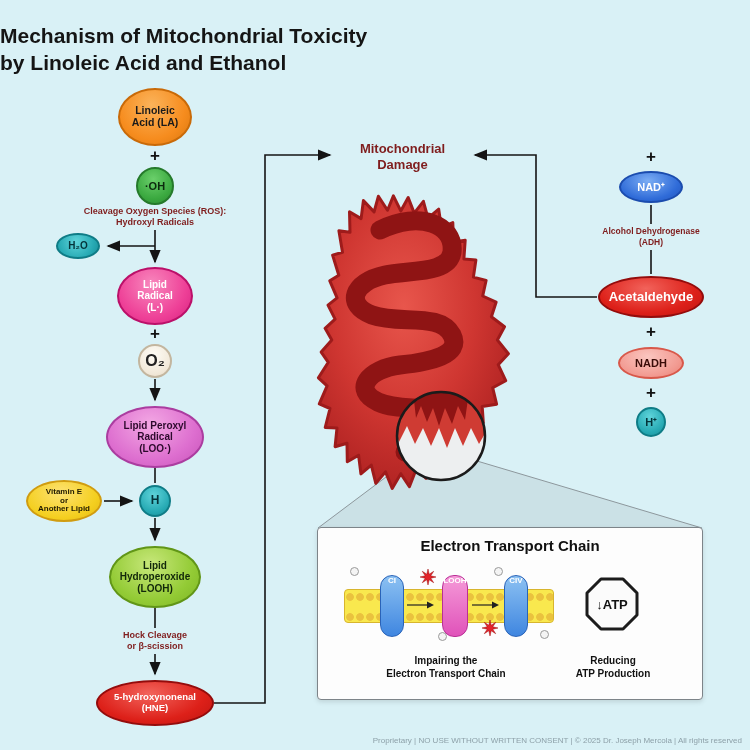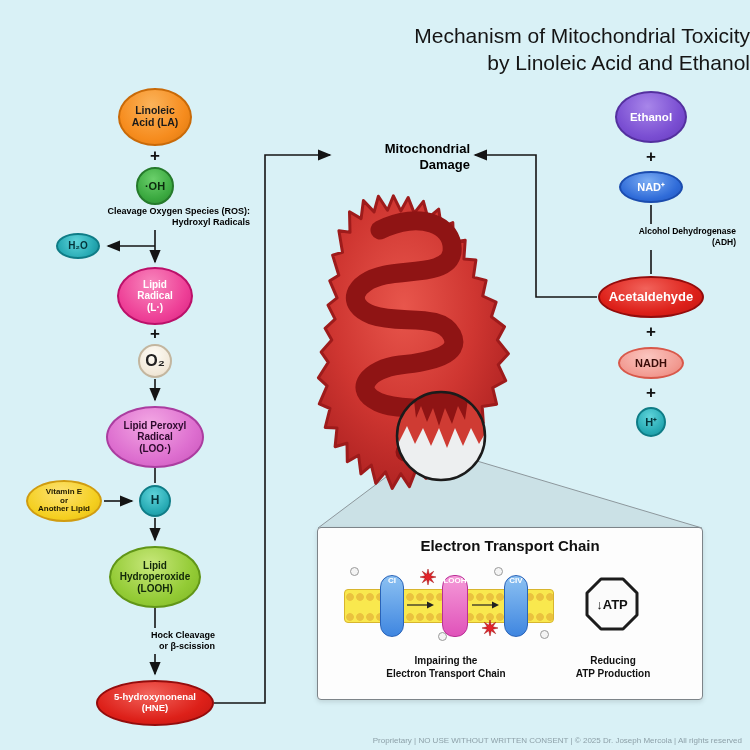--- a/index.html
+++ b/index.html
@@ -1,20 +1,20 @@
 <!DOCTYPE html>
 <html><head>
 <meta charset="utf-8">
 <style>
   *{margin:0;padding:0;box-sizing:border-box}
   body{font-family:"Liberation Sans",sans-serif;background:#fff}
   #canvas{position:relative;width:750px;height:750px;background:#d9f1f6;overflow:hidden}
-  .title{position:absolute;top:22px;left:0;width:100%;text-align:right;font-size:21px;font-weight:normal;color:#151515;line-height:1.3;z-index:2;white-space:pre-line}
+  .title{position:absolute;top:22px;left:0;width:100%;text-align:left;font-size:21px;font-weight:bold;color:#151515;line-height:1.3;z-index:2;white-space:pre-line}
   .node{position:absolute;display:flex;align-items:center;justify-content:center;text-align:center;font-weight:bold;white-space:pre-line;line-height:1.12;z-index:2;border-radius:50%}
-  .lbl{position:absolute;text-align:right;color:#000000;white-space:pre-line;z-index:2}
+  .lbl{position:absolute;text-align:center;color:#7f1d1d;white-space:pre-line;z-index:2}
   .plus{position:absolute;width:20px;text-align:center;font-size:17px;font-weight:bold;color:#111;z-index:2;line-height:1}
   #overlay{position:absolute;top:0;left:0;z-index:1}
   .conn{stroke:#141414;stroke-width:1.6;fill:none}
 
   
   .orange{background:radial-gradient(ellipse at 45% 28%,#fbb35a,#f68c1e 62%,#d9760e);border:2px solid #c96a08;color:#1a1a1a}
   .green-c{background:radial-gradient(circle at 45% 30%,#6bd06b,#3aa83f 65%,#2e8a33);border:2px solid #257a2b;color:#0c2a0e}
   .teal{background:radial-gradient(circle at 45% 30%,#5fd4da,#27aab4 65%,#178e98);border:2px solid #0f7c86;color:#04343a}
   .pink{background:radial-gradient(ellipse at 45% 28%,#f887bd,#ee4097 62%,#d6207f);border:2px solid #bb1069;color:#fff}
   .cream{background:radial-gradient(circle at 45% 30%,#fefcf6,#f1e8d8 70%,#e3d6bf);border:2px solid #c3b69f;color:#222}
@@ -119,21 +119,20 @@
 Another Lipid</div>
   <div class="node teal" style="left:139px;top:485px;width:32px;height:32px;font-size:12px">H</div>
   <div class="node lgreen" style="left:109px;top:546px;width:92px;height:62px;font-size:10px">Lipid
 Hydroperoxide
 (LOOH)</div>
   <div class="lbl" style="left:95px;top:630px;width:120px;font-size:9px;font-weight:bold;line-height:1.25">Hock Cleavage
 or β-scission</div>
   <div class="node red" style="left:96px;top:680px;width:118px;height:46px;font-size:9.5px">5-hydroxynonenal
 (HNE)</div>
 
-  <div class="node purple" style="left:615px;top:91px;width:72px;height:52px;font-size:11.5px">Ethanol</div>
   <div class="plus" style="left:641px;top:148px">+</div>
   <div class="node blue" style="left:619px;top:171px;width:64px;height:32px;font-size:11px">NAD⁺</div>
   <div class="lbl" style="left:566px;top:226px;width:170px;font-size:8.5px;font-weight:600;line-height:1.3">Alcohol Dehydrogenase
 (ADH)</div>
   <div class="node red" style="left:598px;top:276px;width:106px;height:42px;font-size:13px">Acetaldehyde</div>
   <div class="plus" style="left:641px;top:323px">+</div>
   <div class="node salmon" style="left:618px;top:347px;width:66px;height:32px;font-size:11px">NADH</div>
   <div class="plus" style="left:641px;top:384px">+</div>
   <div class="node teal" style="left:636px;top:407px;width:30px;height:30px;font-size:11px">H⁺</div>
 

